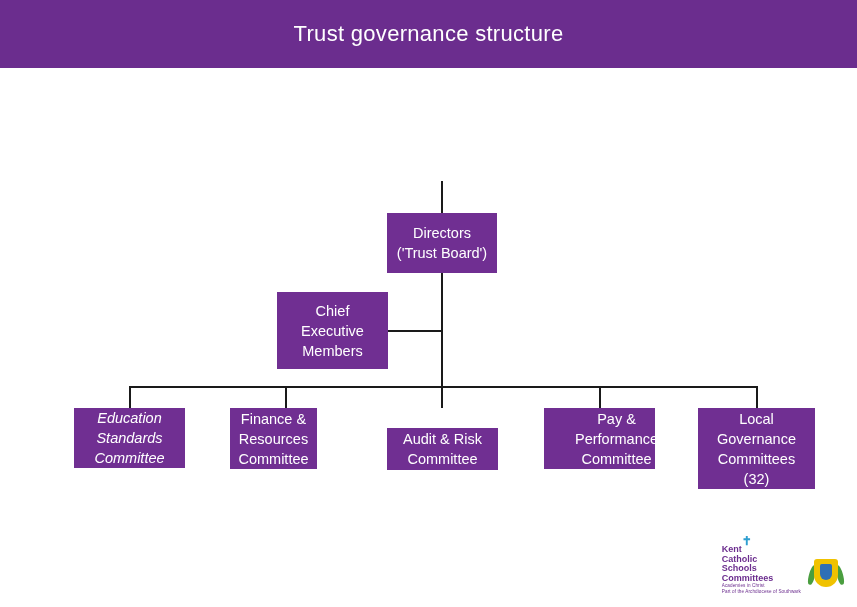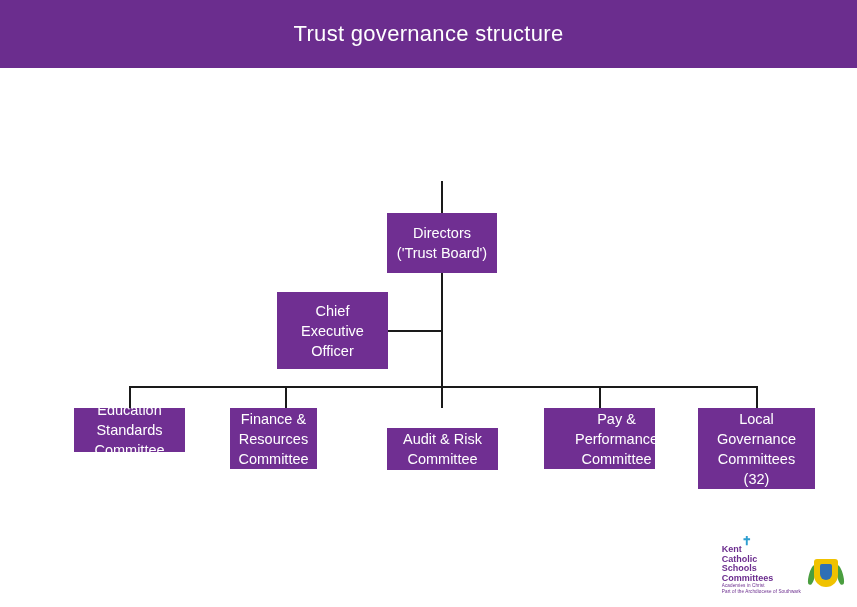--- a/index.html
+++ b/index.html
@@ -162,23 +162,23 @@
     <div class="connector v" style="left:441px; top:318px; height:22px;"></div>
     <div class="connector v" style="left:599px; top:318px; height:22px;"></div>
     <div class="connector v" style="left:756px; top:318px; height:22px;"></div>
 
 
     <div class="node" style="left:387px; top:145px; width:110px; height:60px;text-align:center;">Directors
 ('Trust Board')</div>
 
     <div class="node" style="left:277px; top:224px; width:111px; height:77px;">Chief
 Executive
-Officer</div>
-
-    <div class="node" style="left:74px; top:340px; width:111px; height:44px;">Education
+Members</div>
+
+    <div class="node" style="left:74px; top:340px; width:111px; height:60px;font-style:italic;">Education
 Standards
 Committee</div>
 
     <div class="node" style="left:230px; top:340px; width:87px; height:61px;">Finance &amp;
 Resources
 Committee</div>
 
     <div class="node" style="left:387px; top:360px; width:111px; height:42px;">Audit &amp; Risk
 Committee</div>
 

